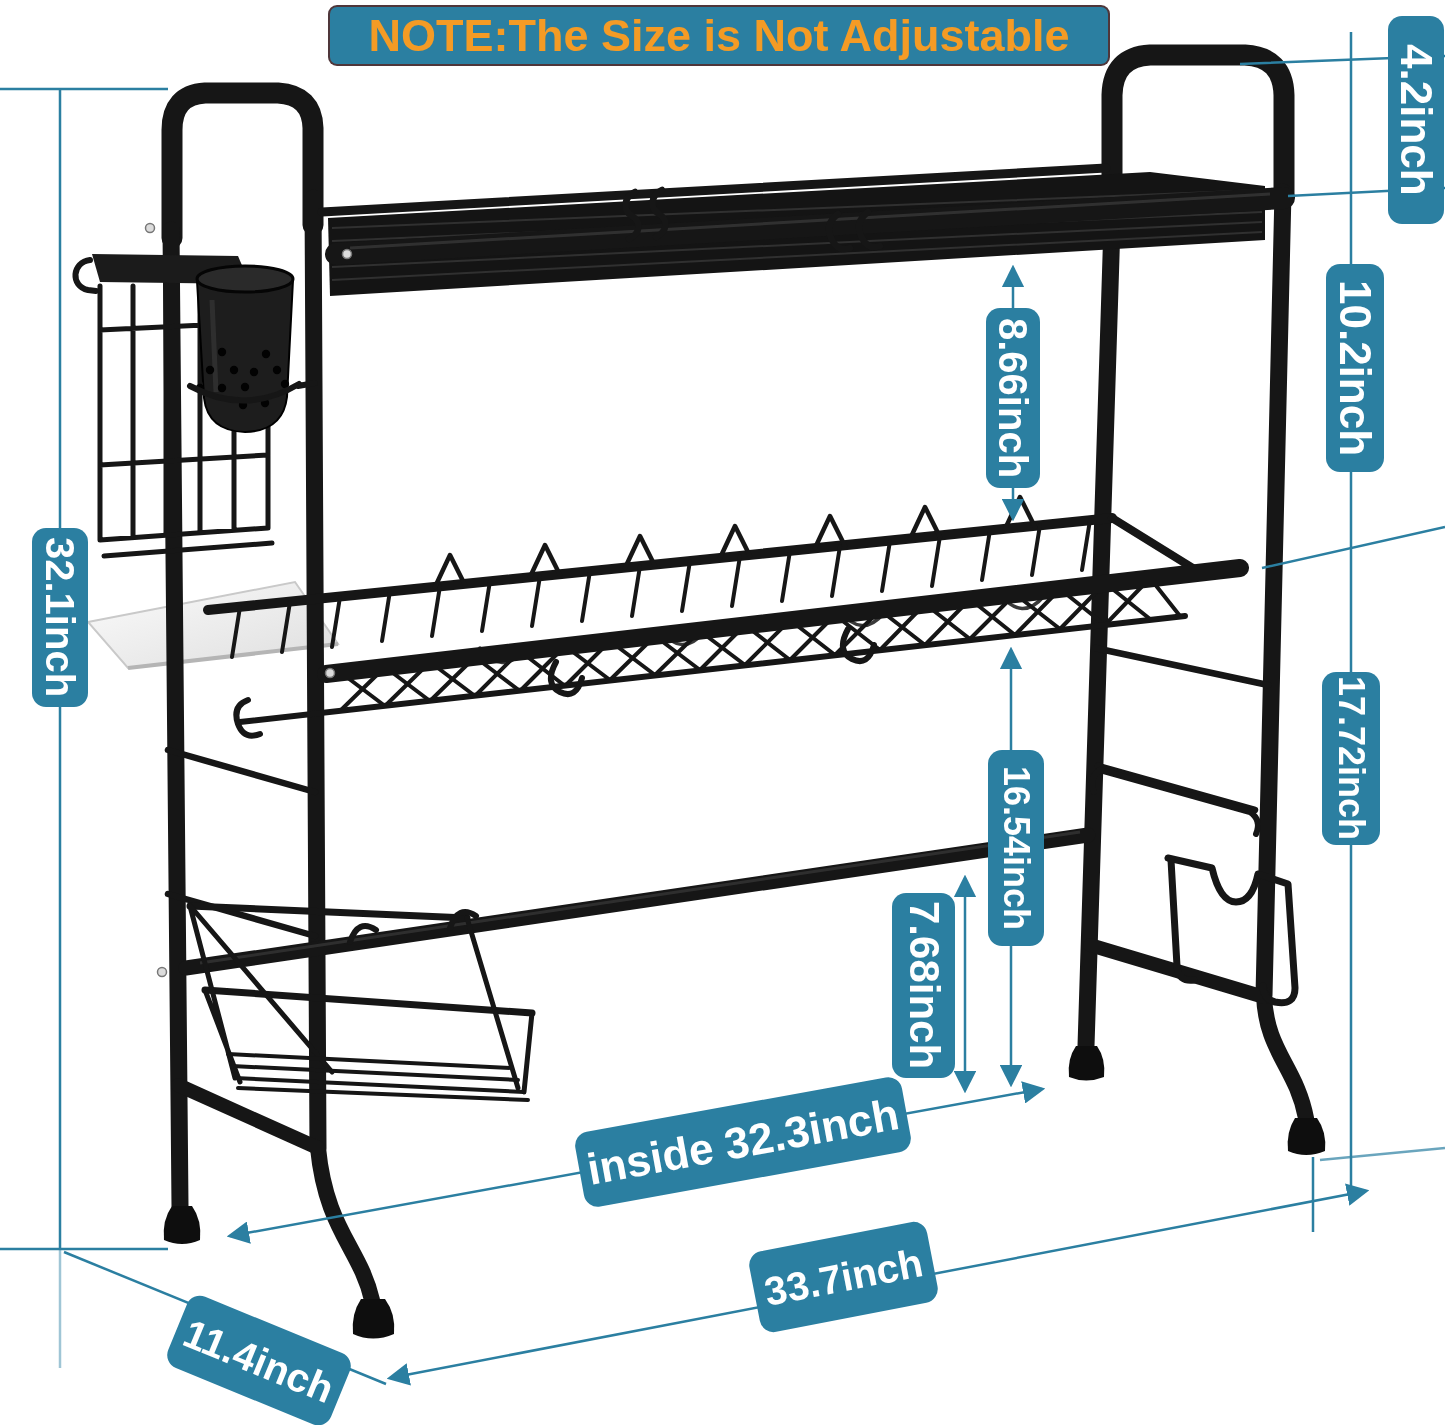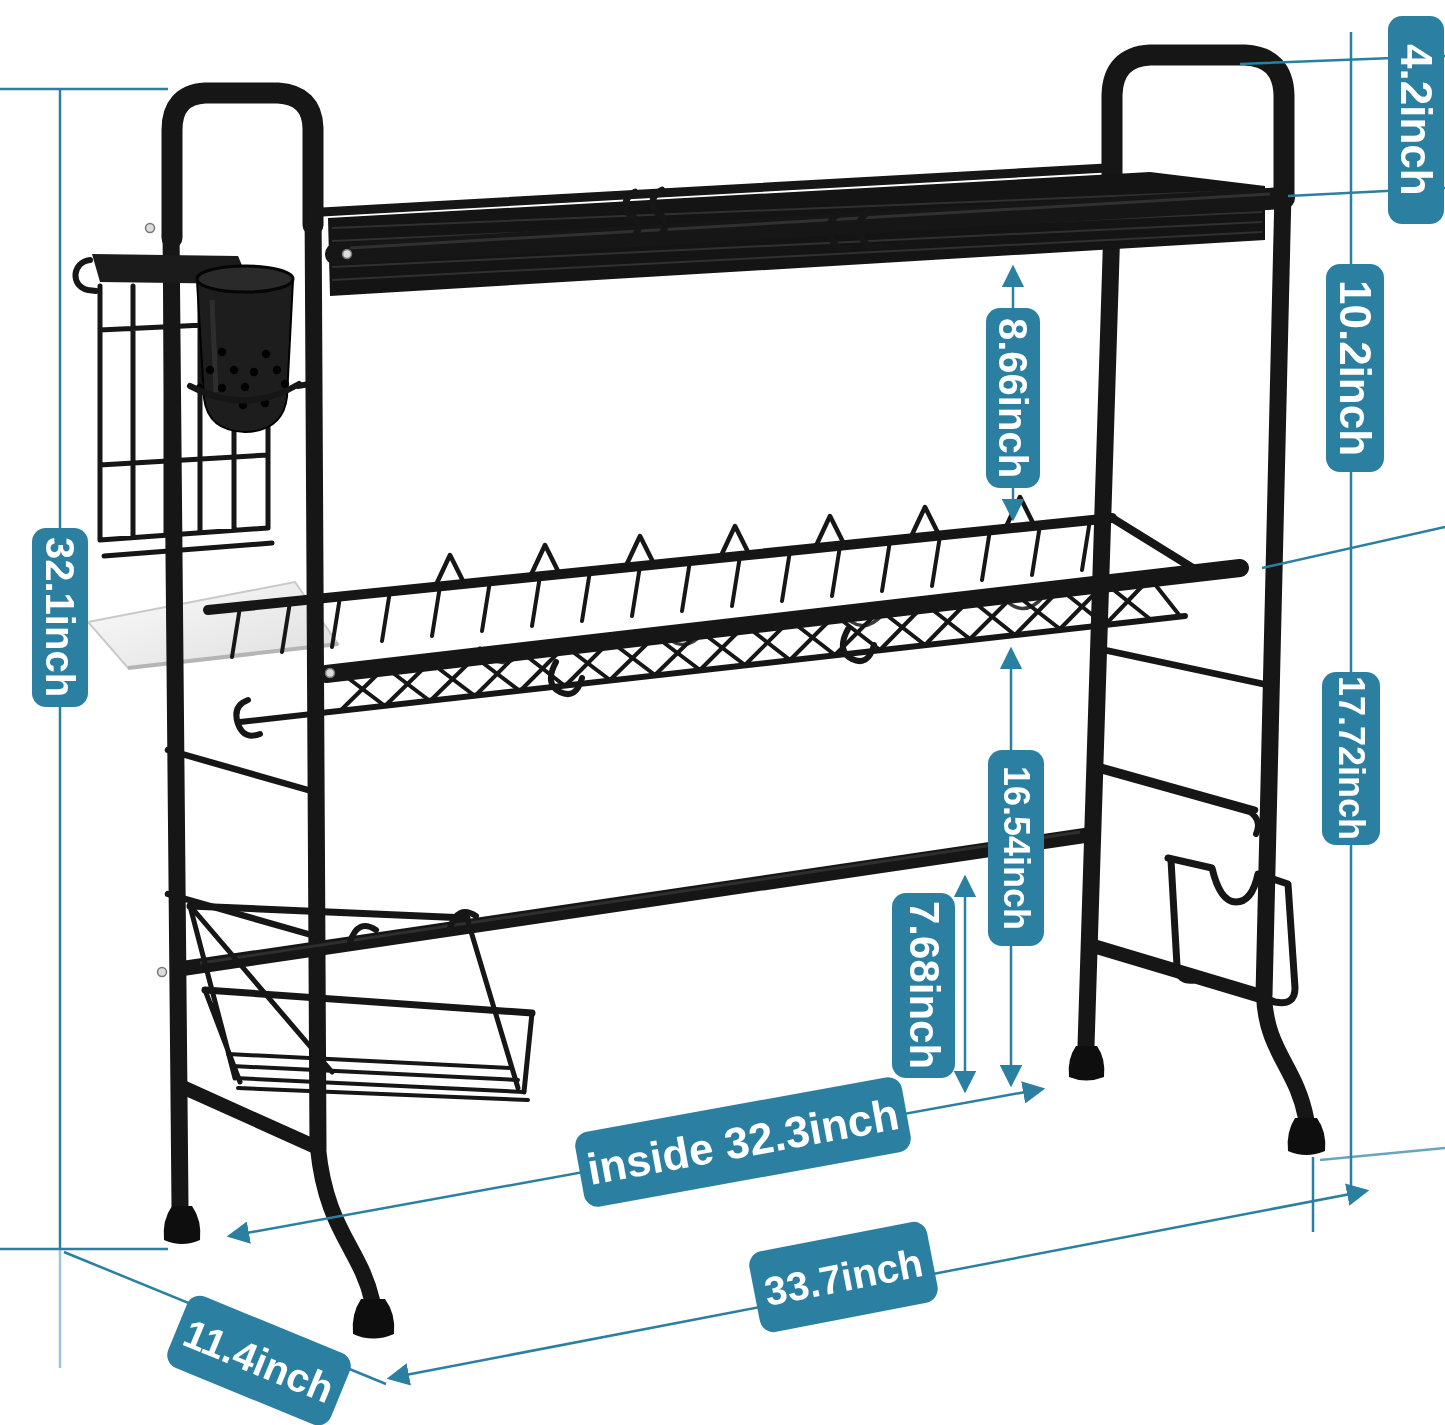--- a/index.html
+++ b/index.html
@@ -182,20 +182,23 @@
 
       <line class="dim" x1="230" y1="1236" x2="1042" y2="1089" marker-start="url(#ah)" marker-end="url(#ah)"></line>
 
       <line class="dim" x1="390" y1="1378" x2="1366" y2="1191" marker-start="url(#ah)" marker-end="url(#ah)"></line>
       <path class="dim" d="M1313,1157 L1313,1232"></path>
 
       <path class="dim" d="M64,1252 L386,1384"></path>
     </g>
   </svg>
 
+  <div class="note">
+    <span>NOTE:The Size is Not Adjustable</span>
+  </div>
 
   <div class="lbl vert v42">
     <span>4.2inch</span>
   </div>
   <div class="lbl vert v102">
     <span>10.2inch</span>
   </div>
   <div class="lbl vert v866">
     <span>8.66inch</span>
   </div>

